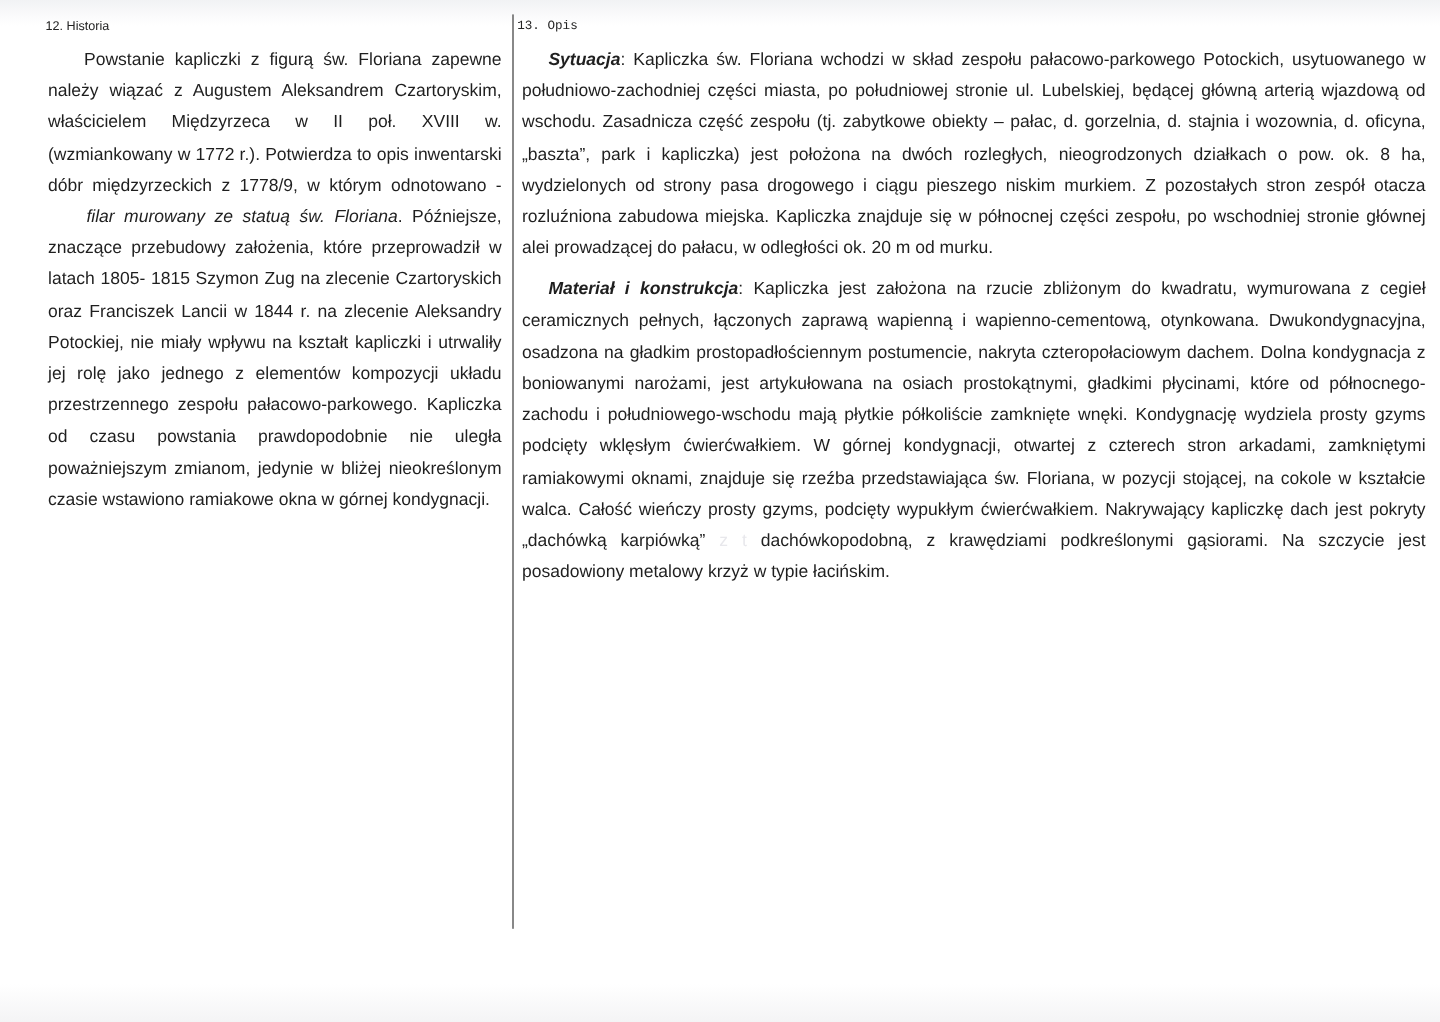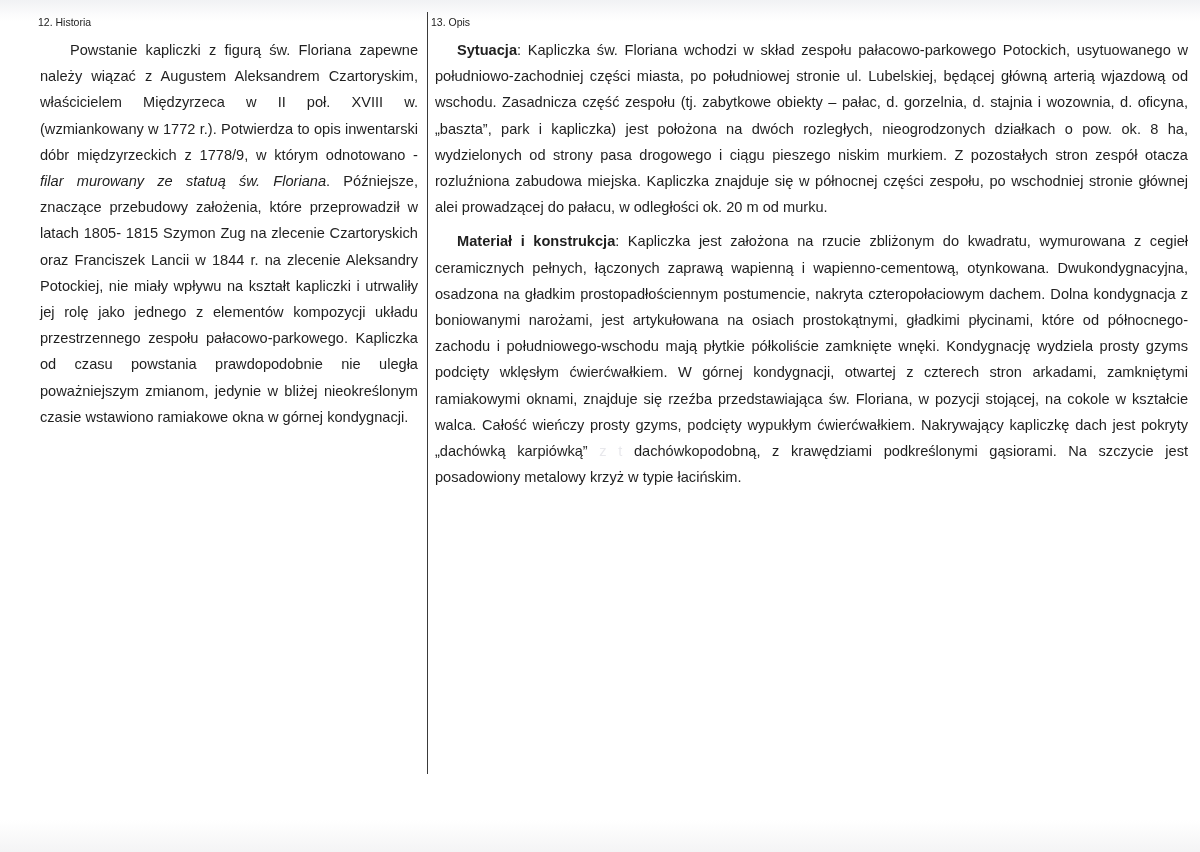--- a/index.html
+++ b/index.html
@@ -44,21 +44,21 @@
   .section-heading {
     position: absolute;
     top: 15px;
     left: 0;
     font-size: 10.5px;
     line-height: 14px;
     color: #222;
     white-space: nowrap;
   }
   .col-left .section-heading { left: -2px; }
-  .col-right .section-heading { left: -4px; }
+  .col-right .section-heading { left: -4px; font-family: Liberation Mono, monospace; }
   .body-text {
     position: absolute;
     top: 37px;
     left: 0;
     right: 0;
     font-size: 14.6px;
     line-height: 26.2px;
     text-align: justify;
     color: #1f1f1f;
   }
@@ -67,22 +67,23 @@
     text-indent: 30px;
   }
   .col-right .body-text p {
     text-indent: 22px;
   }
   .body-text p + p { margin-top: 0; }
   .col-right .body-text p.gap { margin-top: 8px; }
   .col-left .body-text p.gap { margin-top: 3px; }
   .lead {
     font-weight: bold;
+    font-style: italic;
   }
-  em { font-style: italic; }
+  em { font-style: italic; margin-left: 32px; }
   .faded {
     color: #e8e8ec;
   }
 </style>
 </head>
 <body>
 
 <div class="page">
 
   <div class="col col-left">

